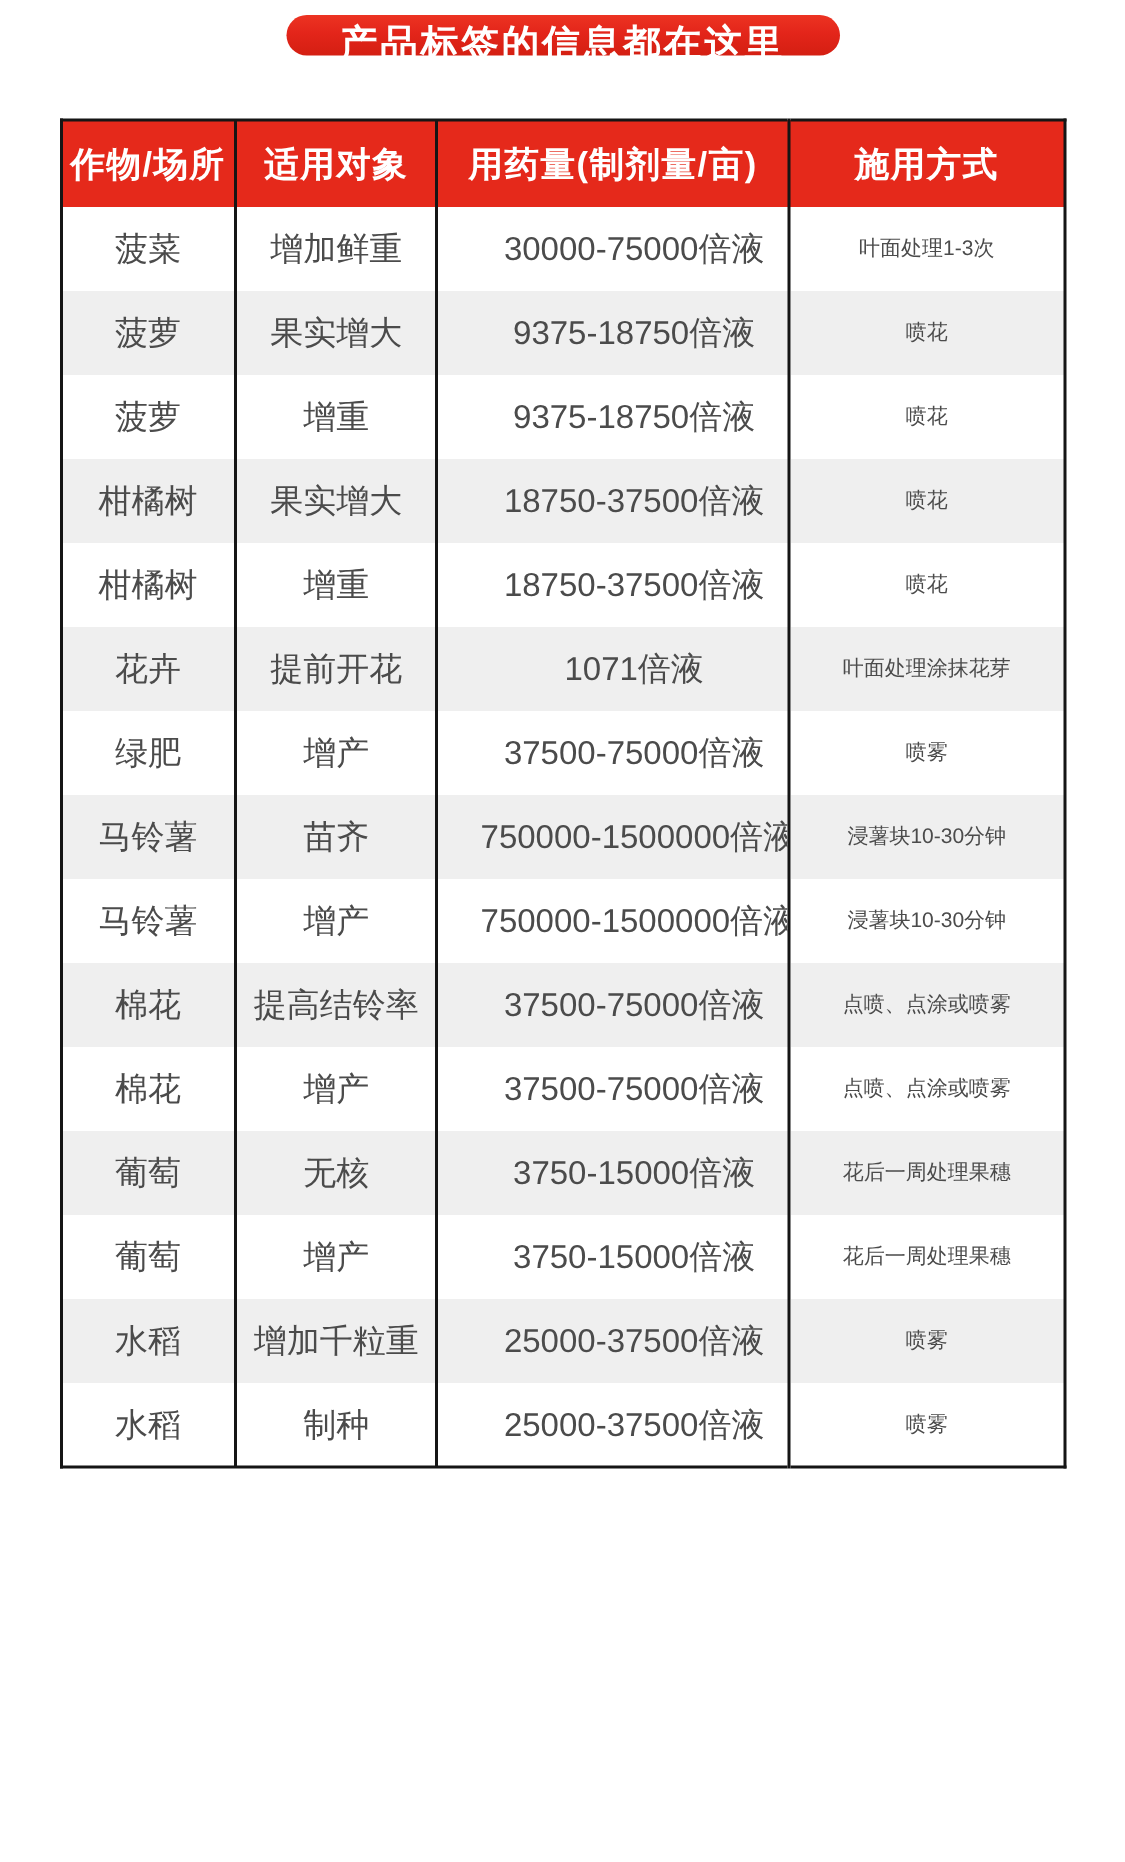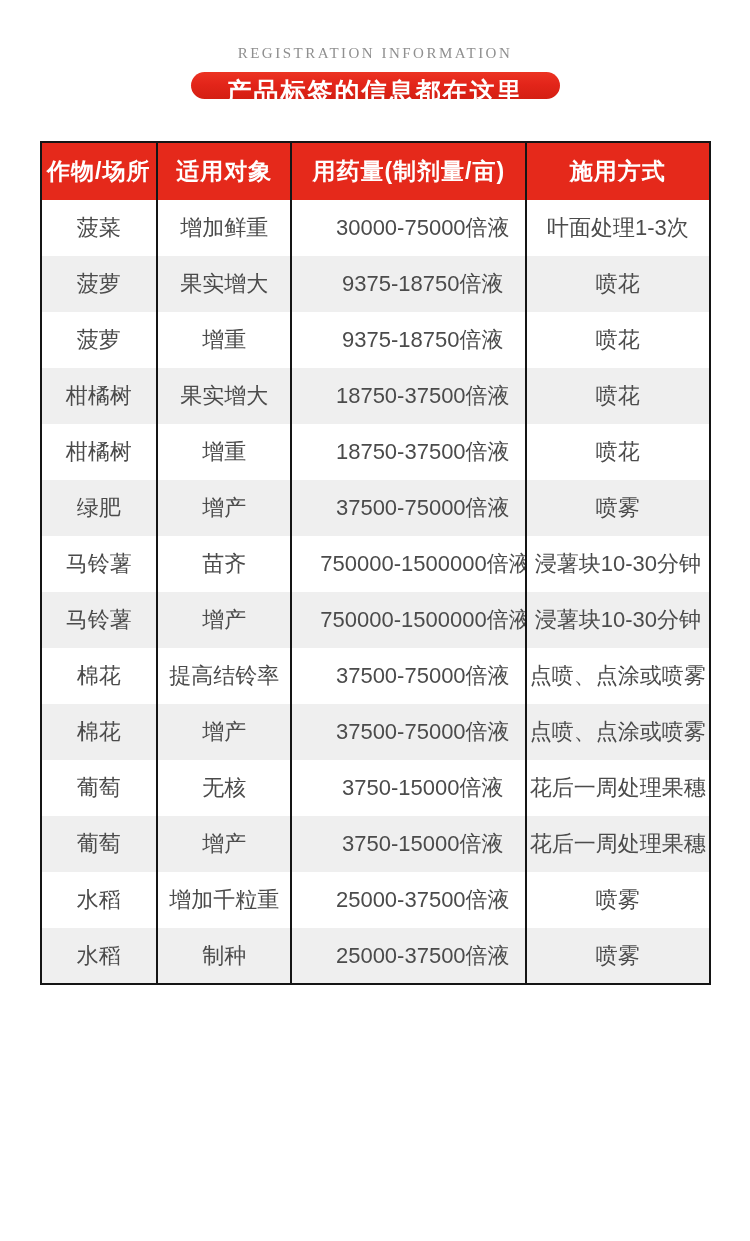--- a/index.html
+++ b/index.html
@@ -80,30 +80,29 @@
     font-size:22px;
     color:var(--body-text);
     text-align:center;
     vertical-align:middle;
     border-left:2px solid var(--table-border);
     white-space:nowrap;
     overflow:hidden;
     letter-spacing:0px;
   }
   .reg-table td:first-child{border-left:none;}
-  .reg-table td:nth-child(4){font-size:22px;}
+  .reg-table td:nth-child(4){font-size:14px;}
   .reg-table td:nth-child(3){font-size:22px;padding-left:28px;}
   .reg-table tbody tr:nth-child(even){background:var(--alt-row-bg);}
   .reg-table tbody tr:nth-child(odd){background:#ffffff;}
 </style>
 </head>
 <body>
 
 <div class="header-block">
-  <div class="eyebrow">REGISTRATION INFORMATION</div>
   <div>
     <span class="banner-pill">产品标签的信息都在这里</span>
   </div>
 </div>
 
 <table class="reg-table">
   <colgroup>
     <col class="c1">
       <col class="c2">
       <col class="c3">
@@ -142,20 +141,26 @@
         <td>18750-37500倍液</td>
         <td>喷花</td>
       </tr>
       <tr>
         <td>柑橘树</td>
         <td>增重</td>
         <td>18750-37500倍液</td>
         <td>喷花</td>
       </tr>
       <tr>
+        <td>花卉</td>
+        <td>提前开花</td>
+        <td>1071倍液</td>
+        <td>叶面处理涂抹花芽</td>
+      </tr>
+      <tr>
         <td>绿肥</td>
         <td>增产</td>
         <td>37500-75000倍液</td>
         <td>喷雾</td>
       </tr>
       <tr>
         <td>马铃薯</td>
         <td>苗齐</td>
         <td>750000-1500000倍液</td>
         <td>浸薯块10-30分钟</td>

